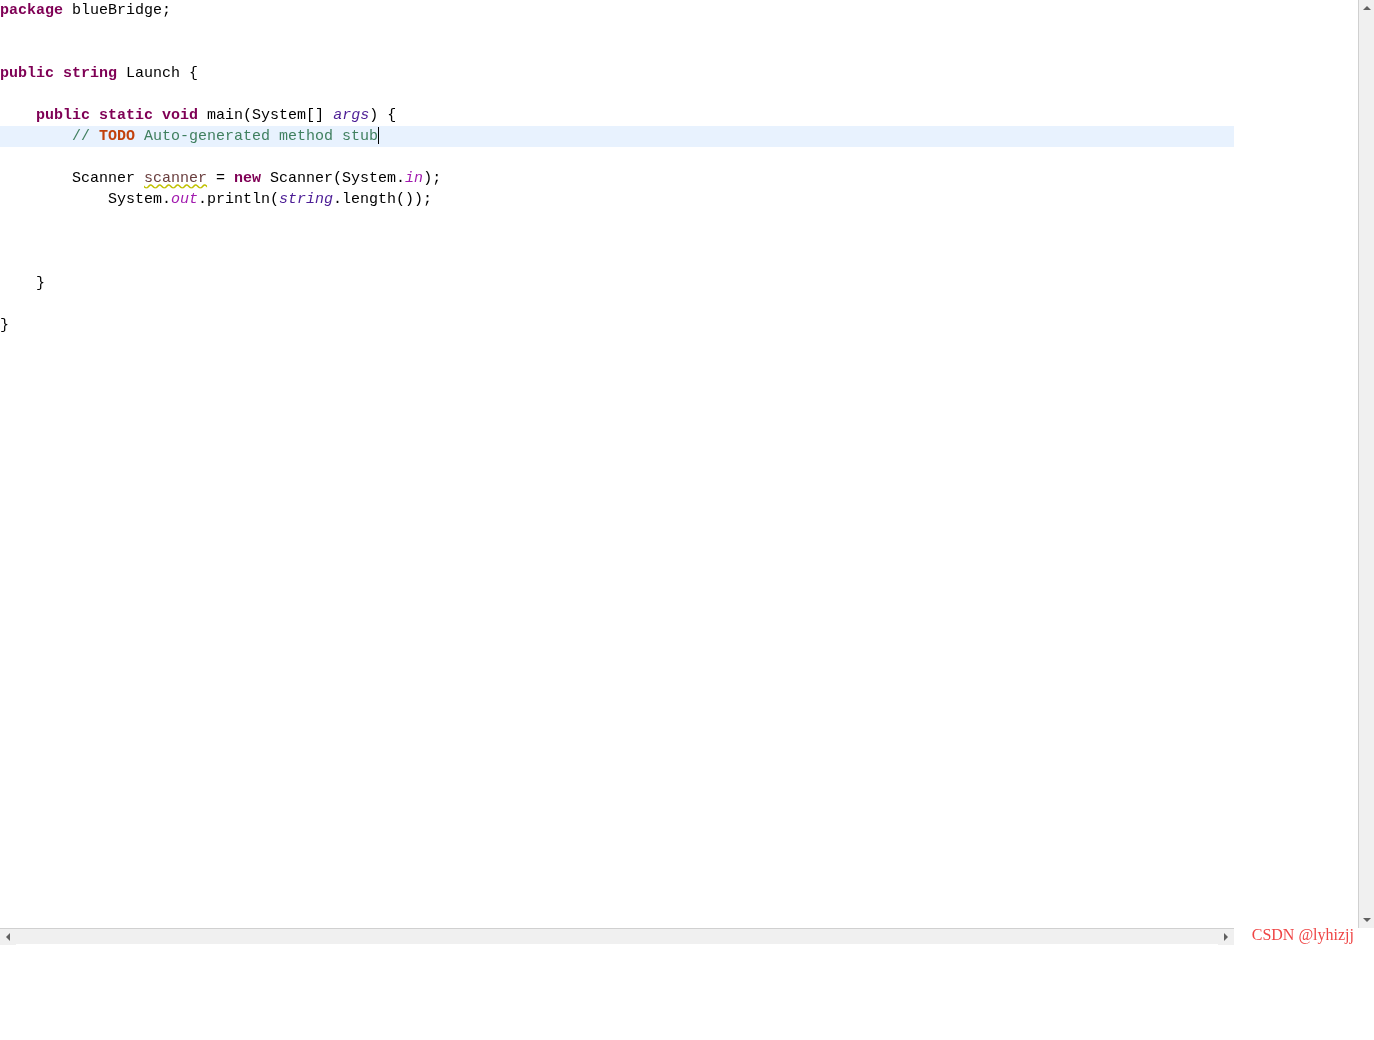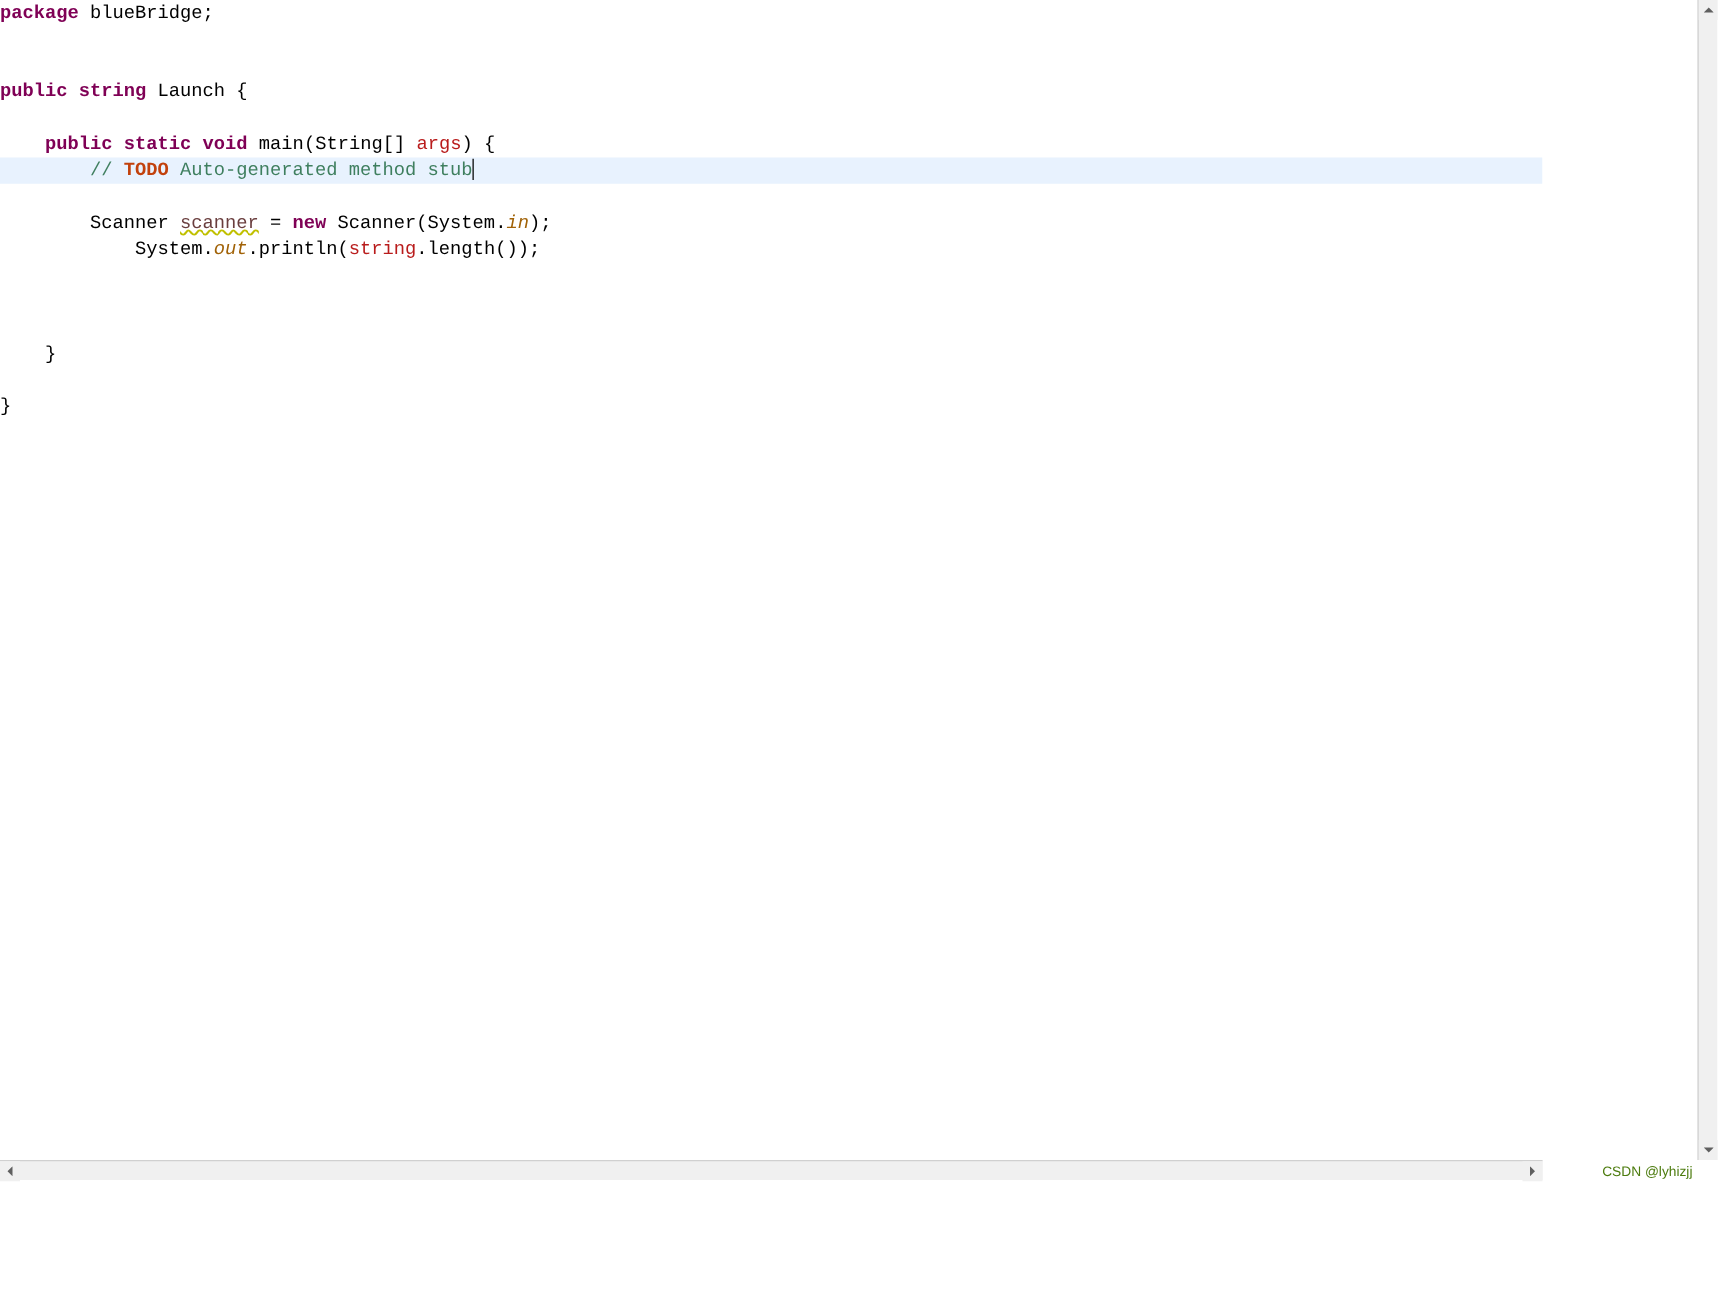--- a/index.html
+++ b/index.html
@@ -41,23 +41,23 @@
       height: 17px;
       background: #000;
       vertical-align: middle;
       position: relative;
       top: -1px;
     }
     .kw { color: #7f0055; font-weight: bold; }
     .txt { color: #000000; }
     .comment { color: #3f7f5f; }
     .todo { color: #c2410c; font-weight: bold; }
-    .str-italic { color: #a16207; font-style: italic; }
+    .str-italic { color: #a21caf; font-style: italic; }
     .var-underline { color: #6a3e3e; }
-    .var-local { color: #b91c1c; }
+    .var-local { color: #4c1d95; font-style: italic; }
     .wavy {
       text-decoration: underline wavy #c0c000;
       text-decoration-skip-ink: none;
     }
     
     .vscroll {
       position: absolute;
       top: 0;
       right: 0;
       width: 16px;
@@ -101,36 +101,36 @@
       font-size: 10px;
       cursor: pointer;
     }
     .hscroll-left { left: 0; }
     .hscroll-right { right: 0; }
     
     .watermark {
       position: absolute;
       bottom: 96px;
       right: 20px;
-      color: #4d7c0f;
-      font-family: Liberation Sans, sans-serif;
-      font-size: 11px;
+      color: #ef4444;
+      font-family: Liberation Serif, serif;
+      font-size: 16px;
       pointer-events: none;
     }
   </style>
 </head>
 <body>
 
 <div class="editor-area">
   <div class="code-line"><span class="kw">package</span><span class="txt"> blueBridge;</span></div>
   <div class="code-line"></div>
   <div class="code-line"></div>
   <div class="code-line"><span class="kw">public</span><span class="txt"> </span><span class="kw">string</span><span class="txt"> Launch {</span></div>
   <div class="code-line"></div>
-  <div class="code-line"><span class="txt">    </span><span class="kw">public</span><span class="txt"> </span><span class="kw">static</span><span class="txt"> </span><span class="kw">void</span><span class="txt"> main(String[] </span><span class="var-local">args</span><span class="txt">) {</span></div>
+  <div class="code-line"><span class="txt">    </span><span class="kw">public</span><span class="txt"> </span><span class="kw">static</span><span class="txt"> </span><span class="kw">void</span><span class="txt"> main(System[] </span><span class="var-local">args</span><span class="txt">) {</span></div>
   <div class="code-line highlighted"><span class="txt">        </span><span class="comment">// </span><span class="todo">TODO</span><span class="comment"> Auto-generated method stub</span><span class="cursor"></span></div>
   <div class="code-line"></div>
   <div class="code-line"><span class="txt">        </span><span class="txt">Scanner </span><span class="var-underline wavy">scanner</span><span class="txt"> = </span><span class="kw">new</span><span class="txt"> Scanner(System.</span><span class="str-italic">in</span><span class="txt">);</span></div>
   <div class="code-line"><span class="txt">            </span><span class="txt">System.</span><span class="str-italic">out</span><span class="txt">.println(</span><span class="var-local">string</span><span class="txt">.length());</span></div>
   <div class="code-line"></div>
   <div class="code-line"></div>
   <div class="code-line"></div>
   <div class="code-line"><span class="txt">    }</span></div>
   <div class="code-line"></div>
   <div class="code-line"><span class="txt">}</span></div>

